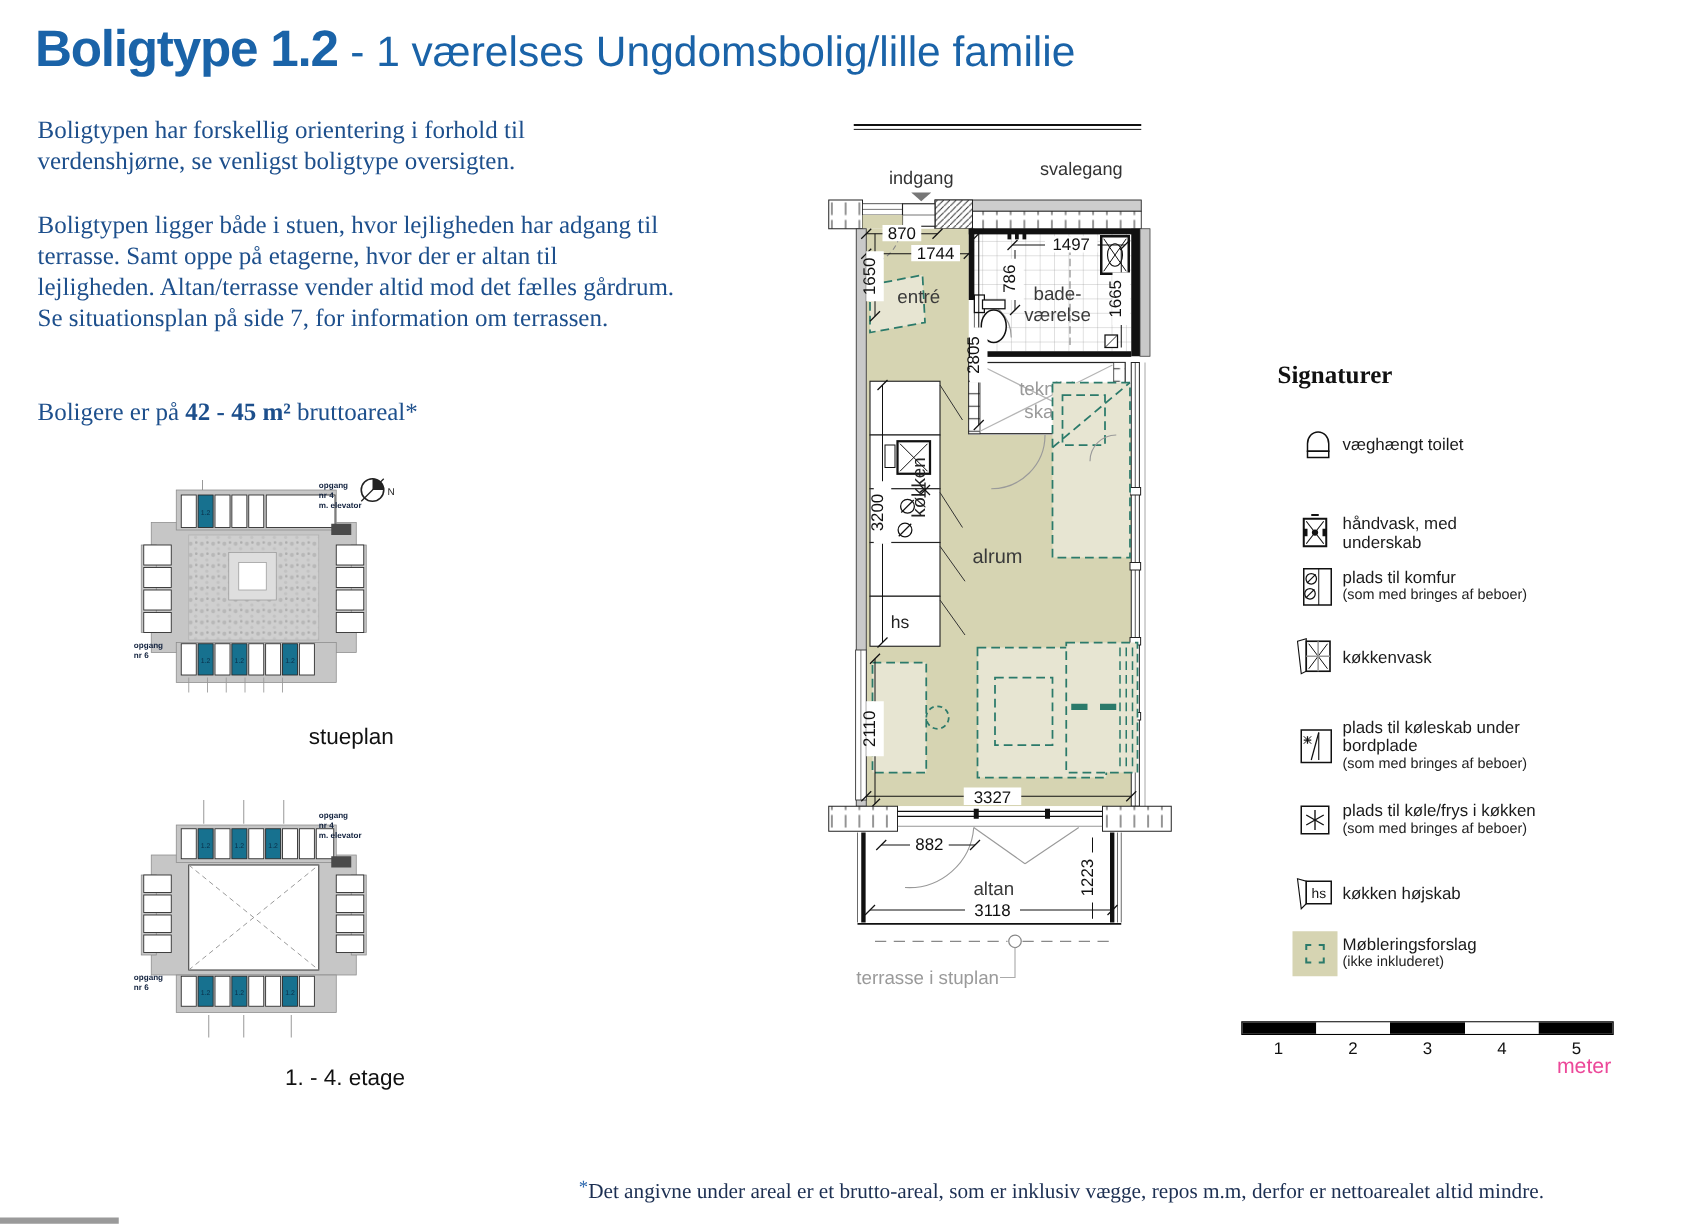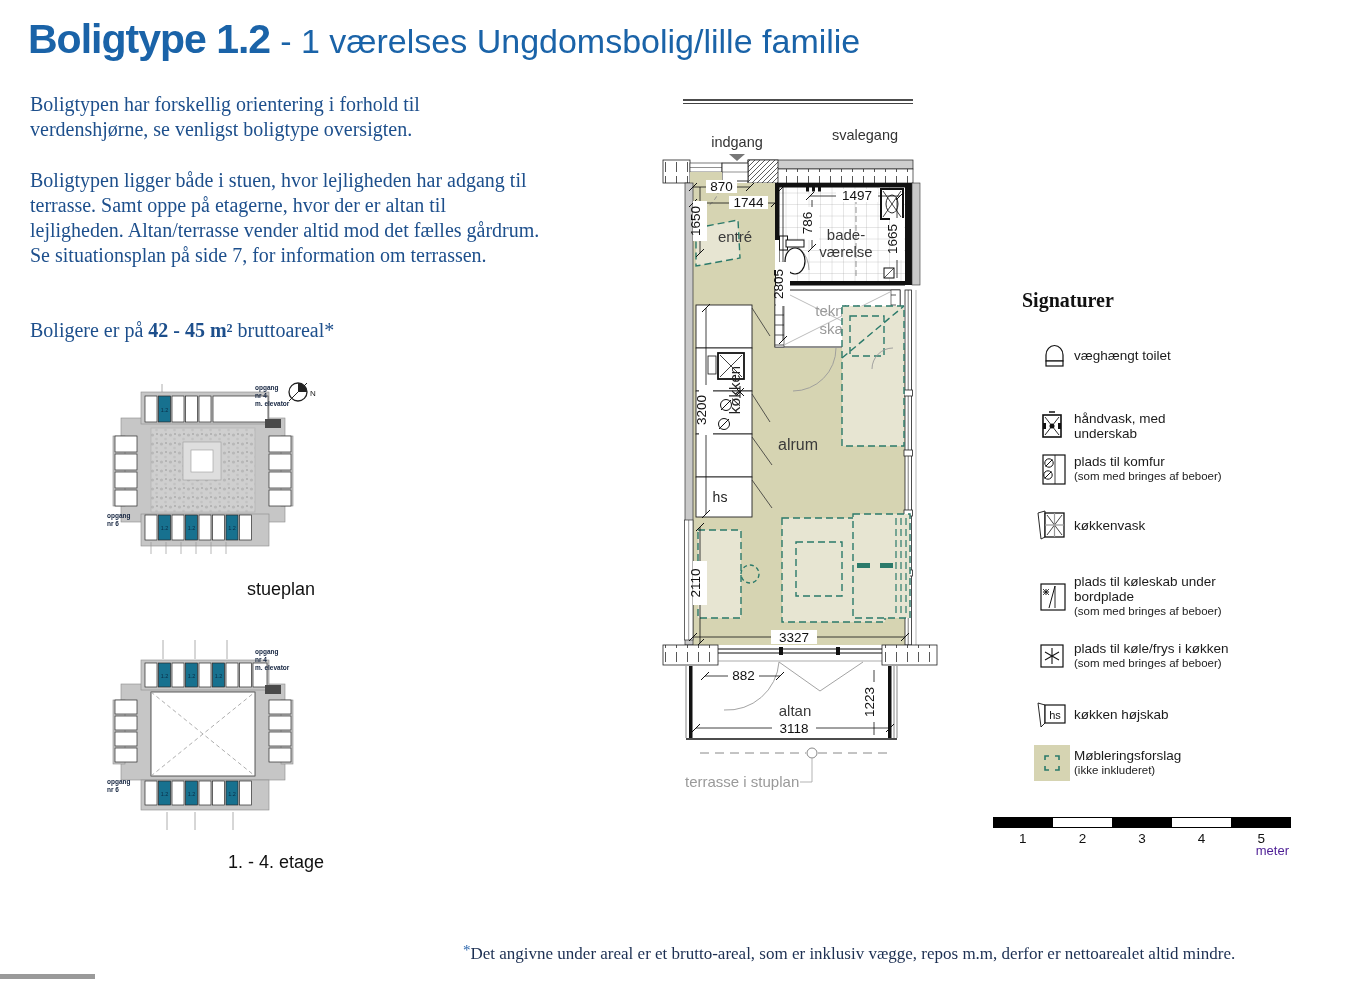--- a/index.html
+++ b/index.html
@@ -25,21 +25,21 @@
   .ltext{font-size:13.5px;color:#1a1a1a;line-height:15px;max-width:190px;}
   .ltext .sub{font-size:11.5px;color:#222;}
   .w110 .ltext{max-width:112px;}
   .w150 .ltext{max-width:150px;}
   
   .scalebar{left:993px;top:817px;width:298px;}
   .sb-bar{display:flex;height:9px;border:1px solid #000;}
   .sb-seg{flex:1;}
   .sb-nums{display:flex;margin-top:3px;}
   .sb-nums span{flex:1;text-align:center;font-size:13.5px;color:#111;}
-  .sb-unit{position:absolute;right:2px;top:26px;font-size:13px;color:#4c1d95;}
+  .sb-unit{position:absolute;right:2px;top:26px;font-size:17px;color:#ec4899;}
   
   .footnote{left:463px;top:942px;width:880px;font-family:"Liberation Serif",serif;
             font-size:17px;color:#1c2f52;white-space:nowrap;}
   .footnote .star{color:#2b66ad;font-size:15px;vertical-align:4px;}
   .graybar{left:0;top:974px;width:95px;height:5px;background:#9a9a9a;}
   svg text{font-family:"Liberation Sans",sans-serif;}
 </style>
 </head>
 <body>
 

